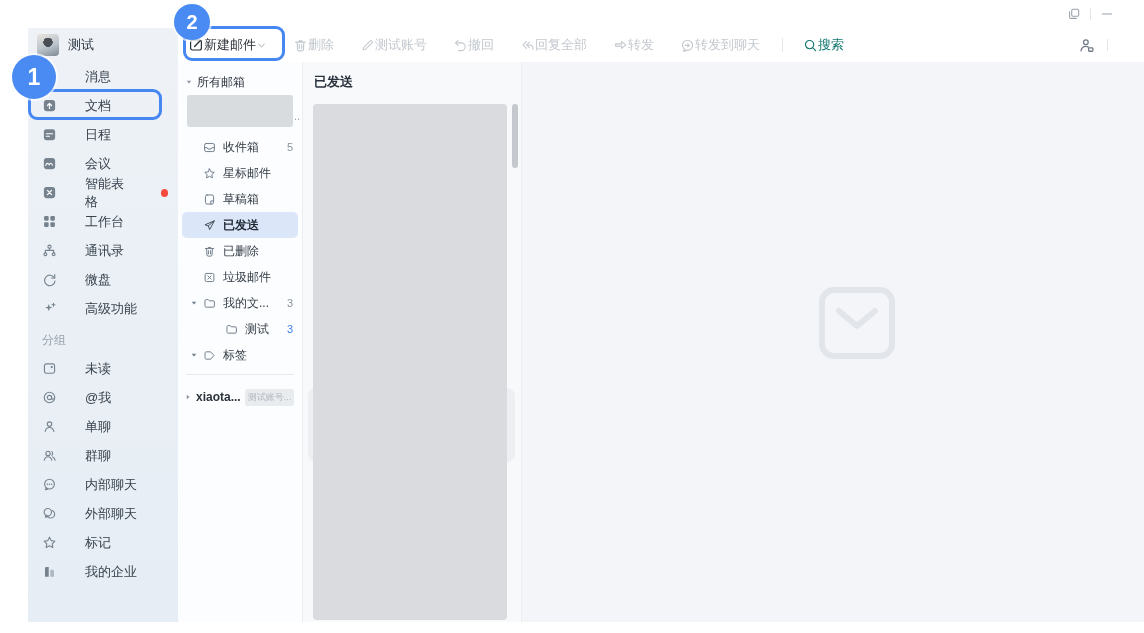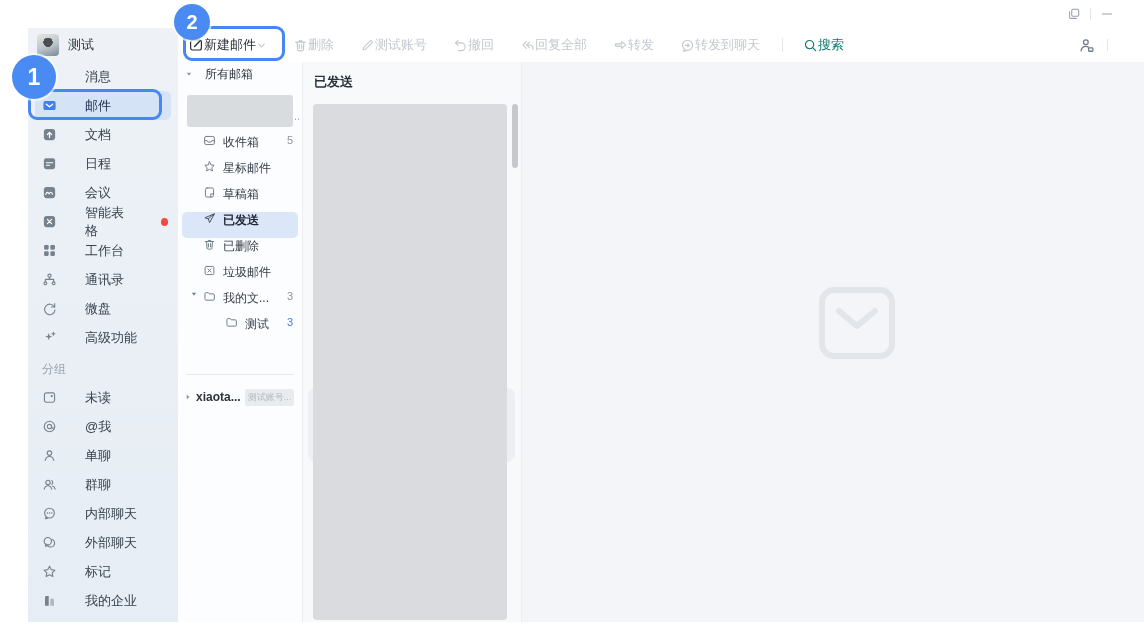--- a/index.html
+++ b/index.html
@@ -34,27 +34,27 @@
 .tdiv{width:1px;height:14px;background:#e4e7eb;margin-left:22px;flex:none}
 .tsearch{margin-left:20px;color:#0f766e}
 .tright{margin-left:auto;display:flex;align-items:center;gap:12px;color:#717b86}
 
 
 .winctl{position:absolute;top:7px;right:30px;display:flex;align-items:center;gap:9px;color:#99a1ab}
 .wdiv{width:1px;height:12px;background:#e2e5e9}
 
 
 .folderpane{position:absolute;left:178px;top:62px;width:124px;height:560px;background:#fcfdfe}
-.rootrow{display:flex;align-items:center;gap:12px;height:24px;margin-top:0;
+.rootrow{display:flex;align-items:center;gap:4px;height:24px;margin-top:8px;
   padding-left:7px;font-size:12px;color:#2c343e;cursor:pointer}
 .tri{color:#8b96a1;display:inline-flex}
 .redact{position:absolute;left:9px;top:33px;width:106px;height:32px;background:#d9dcdf;border-radius:3px}
 .rdots{position:absolute;left:116px;top:48px;font-size:11px;color:#9aa2ab}
 .frows{position:absolute;left:0;right:0;top:72px}
-.frow{display:flex;align-items:flex-start;height:26px;padding-left:25px;font-size:12px;
+.frow{display:flex;align-items:center;height:26px;padding-left:25px;font-size:12px;
   color:#333c46;cursor:pointer;position:relative}
 .frow .ic{color:#6f7c8a;margin-right:7px}
 .frow .tri{position:absolute;left:12px}
 .frow.ind2{padding-left:47px}
 .frow.fsel{background:#dbe7f8;border-radius:5px;margin:0 4px;padding-left:21px;
   font-weight:bold;color:#1d2631}
 .frow.fsel .ic{color:#454f5a}
 .cnt{margin-left:auto;margin-right:9px;font-size:11px;color:#8c959f}
 .cnt.accent{color:#4080ec}
 .fdiv{position:absolute;left:8px;right:8px;top:312px;height:1px;background:#e7e9ec}
@@ -114,29 +114,20 @@
       <span class="uname">测试</span>
     </div>
     <nav id="nav-main">
         <div class="snav">
           <span class="ic">
             <svg viewBox="0 0 16 16" width="15" height="15" fill="none" stroke="currentColor" stroke-width="1.2" stroke-linecap="round" stroke-linejoin="round">
               <path d="M3 3.5h10v7.5H7.8L5 13.3V11H3z"></path>
             </svg>
           </span>
           <span>消息</span>
-        </div>
-        <div class="snav sel">
-          <span class="ic">
-            <svg viewBox="0 0 16 16" width="15" height="15" fill="none" stroke="currentColor" stroke-width="1.2" stroke-linecap="round" stroke-linejoin="round">
-              <rect x="1.5" y="3.2" width="13" height="9.6" rx="2" fill="#4080ec" stroke="none"></rect>
-              <path d="M4.6 6.6L8 9.4l3.4-2.8" stroke="#fff" stroke-width="1.5"></path>
-            </svg>
-          </span>
-          <span>邮件</span>
         </div>
         <div class="snav">
           <span class="ic">
             <svg viewBox="0 0 16 16" width="15" height="15" fill="none" stroke="currentColor" stroke-width="1.2" stroke-linecap="round" stroke-linejoin="round">
               <rect x="2" y="2" width="12" height="12" rx="3" fill="currentColor" stroke="none"></rect>
               <path d="M8 11.2V5.8M5.8 8L8 5.8 10.2 8" stroke="#fff" stroke-width="1.3"></path>
             </svg>
           </span>
           <span>文档</span>
         </div>
@@ -465,20 +456,33 @@
         </div>
         <div class="frow ind2">
           <span class="ic">
             <svg viewBox="0 0 16 16" width="13" height="13" fill="none" stroke="currentColor" stroke-width="1.2" stroke-linecap="round" stroke-linejoin="round">
               <path d="M2.4 4.6c0-.8.6-1.4 1.4-1.4h2.7l1.2 1.5h4.9c.8 0 1.4.6 1.4 1.4v5c0 .8-.6 1.4-1.4 1.4H3.8c-.8 0-1.4-.6-1.4-1.4z"></path>
             </svg>
           </span>
           <span>测试</span>
           <span class="cnt accent">3</span>
         </div>
+        <div class="frow">
+          <span class="tri ic">
+            <svg viewBox="0 0 16 16" width="8" height="8" fill="none" stroke="currentColor" stroke-width="1.2" stroke-linecap="round" stroke-linejoin="round">
+              <path d="M3.5 5.5h9L8 11z" fill="currentColor" stroke="none"></path>
+            </svg>
+          </span>
+          <span class="ic">
+            <svg viewBox="0 0 16 16" width="13" height="13" fill="none" stroke="currentColor" stroke-width="1.2" stroke-linecap="round" stroke-linejoin="round">
+              <path d="M2.5 5c0-.8.7-1.5 1.5-1.5h5.4l4.1 4.4-4 4.6H4c-.8 0-1.5-.7-1.5-1.5z"></path>
+            </svg>
+          </span>
+          <span>标签</span>
+        </div>
       </div>
     <div class="fdiv"></div>
     <div class="acct">
       <span class="tri ic" id="ic-triacct">
           <svg viewBox="0 0 16 16" width="8" height="8" fill="none" stroke="currentColor" stroke-width="1.2" stroke-linecap="round" stroke-linejoin="round">
             <path d="M5.5 3.5v9L11 8z" fill="currentColor" stroke="none"></path>
           </svg>
         </span>
       <span class="aname">xiaota...</span>
       <span class="abadge">测试账号...</span>

